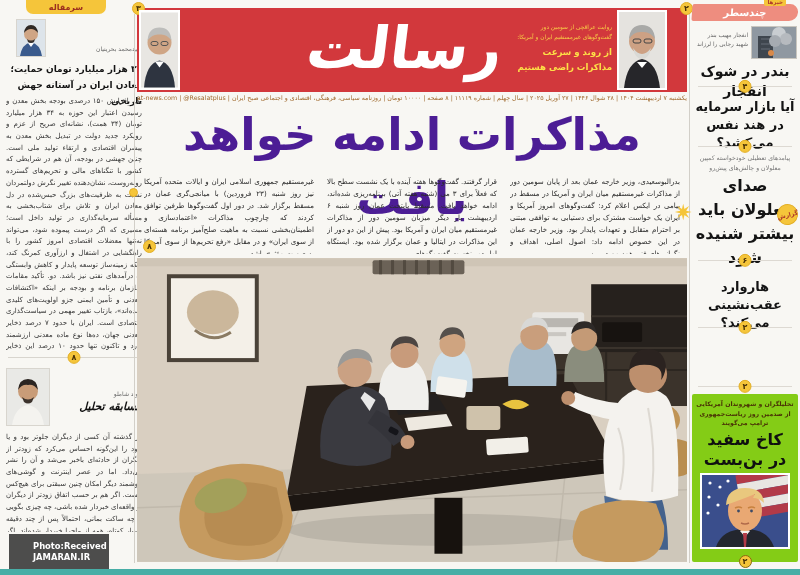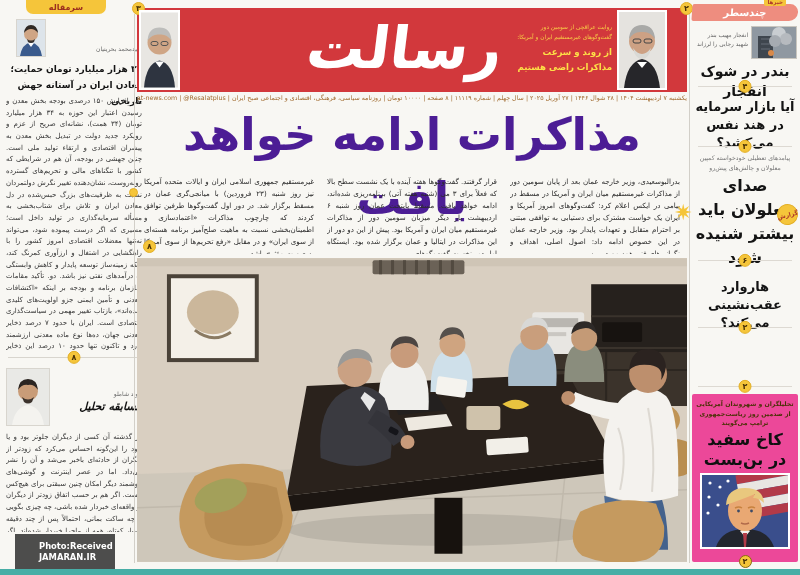--- a/index.html
+++ b/index.html
@@ -26,21 +26,21 @@
   .a1-body { position:absolute; top:96px; right:6px; left:6px; height:256px; overflow:hidden;
              font-size:7px; color:#333; line-height:1.67; text-align:justify; }
   .lsep { position:absolute; left:8px; right:8px; top:357px; border-top:1px solid #d8d5ce; }
   .lsep .badge { position:absolute; left:50%; top:0; transform:translate(-50%,-55%); }
   .a2-pic { position:absolute; left:6px; top:368px; width:44px; height:58px; border:1px solid #d8d5ce; background:#fff; }
   .a2-author { position:absolute; right:6px; top:390px; font-size:6px; color:#666; }
   .a2-title { position:absolute; right:6px; top:400px; font-size:11px; font-weight:800; color:#111;font-style:italic; }
   .a2-body { position:absolute; top:432px; right:6px; left:6px; height:100px; overflow:hidden;
              font-size:7px; color:#333; line-height:1.67; text-align:justify; }
 
-  .watermark { position:absolute; left:15px; top:534px; width:100px; height:36px;
+  .watermark { position:absolute; left:9px; top:534px; width:100px; height:36px;
                background:rgba(62,62,62,.92); display:flex; align-items:center; gap:4px;
                padding:2px 20px; direction:ltr; z-index:5; }
   .watermark .wm-text { color:#fff; font-size:8.4px; font-weight:bold; line-height:1.3; }
 
   
   .masthead { position:absolute; left:137px; top:8px; width:550px; height:84px; background:#d2383c; }
   .promoL-pic { position:absolute; left:2px; top:2px; width:41px; height:80px; background:#fff; padding:2px; }
   .promoR-pic { position:absolute; right:20px; top:2px; width:50px; height:80px; background:#fff; padding:2px; }
   .corner-badge-l { position:absolute; left:-5px; top:-6px; }
   .corner-badge-r { position:absolute; right:-6px; top:-6px; }
@@ -84,21 +84,21 @@
   .rh4 { top:278px; font-size:13px; }
   .rh5 { top:342px; font-size:13px; }
   .rkicker { position:absolute; top:153px; left:2px; width:102px; font-size:6.2px; color:#777;
              text-align:center; line-height:1.55; }
   .rsep { position:absolute; left:6px; right:6px; border-top:1px solid #ddd9d2; }
   .rsep .badge { position:absolute; left:50%; top:0; transform:translate(-50%,-55%); }
   .rsep1 { top:86px; } .rsep2 { top:146px; } .rsep3 { top:260px; } .rsep4 { top:327px; } .rsep5 { top:386px; }
   .report-badge { position:absolute; top:204px; right:0; width:21px; height:21px; border-radius:50%;
                   background:#f5c53a; border:1px solid #e3af25; color:#b03a2a; font-size:6px; font-weight:bold;
                   display:flex; align-items:center; justify-content:center; transform:rotate(-14deg); z-index:2; }
-  .feature { position:absolute; top:394px; left:0; width:106px; height:168px; background:#ec4899;
+  .feature { position:absolute; top:394px; left:0; width:106px; height:168px; background:#84cc16;
              border-radius:2px; padding:5px 4px 3px; text-align:center; }
   .feature .fk { font-size:6.2px; font-weight:bold; color:#4a3206; line-height:1.55; direction:rtl; }
   .feature .ft { font-size:16px; font-weight:900; color:#101010; line-height:1.25; margin:2px 0 3px; direction:rtl; }
   .feature .fimg { display:block; margin:0 auto; width:90px; height:76px; border:2px solid #fff; }
   .feature .fb { margin-top:2px; background:#f5c53a; border-color:#8a6a10; }
 
   .bottombar { position:absolute; left:0; top:569px; width:800px; height:6px; background:#48aea6; z-index:6; }
 </style>
 </head>
 <body>

